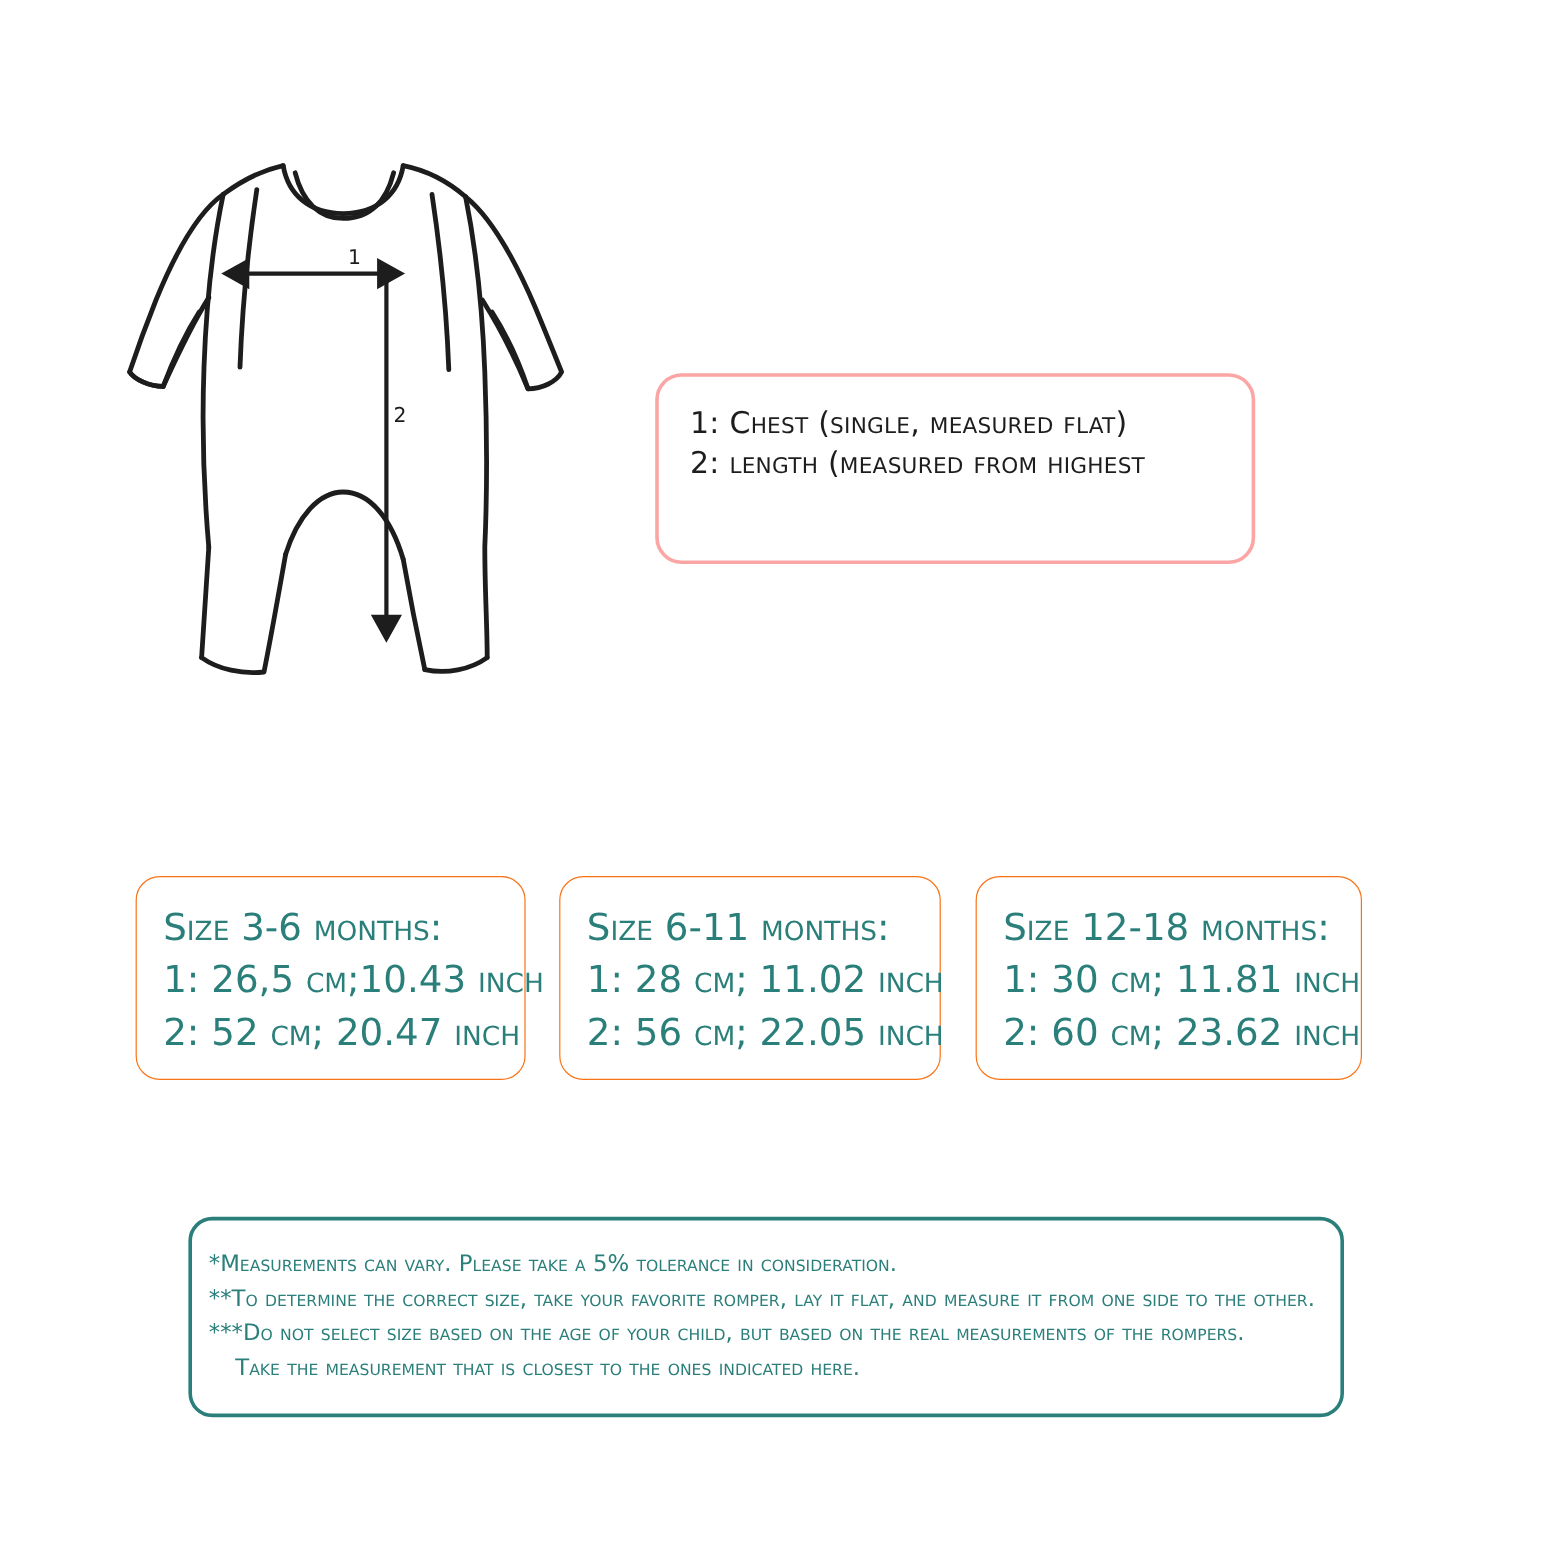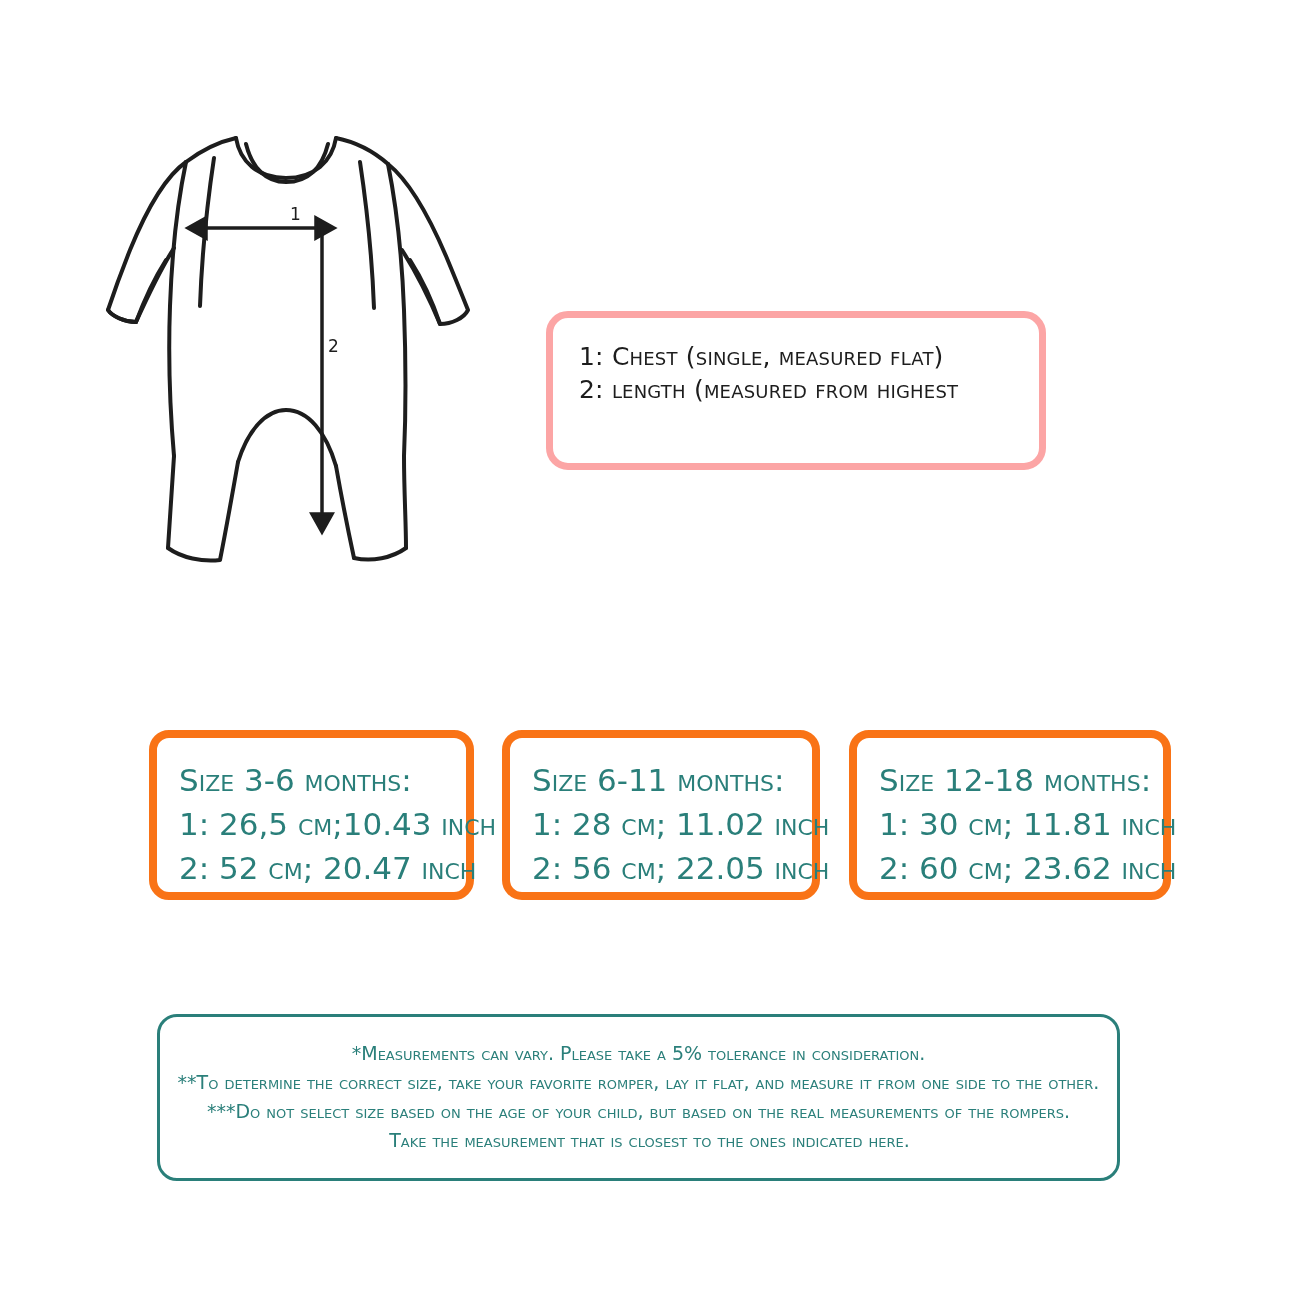--- a/index.html
+++ b/index.html
@@ -30,21 +30,21 @@
     height: 470px;
   }
 
   
   .legend-box {
     position: absolute;
     left: 546px;
     top: 311px;
     width: 500px;
     height: 159px;
-    border: 7px solid #fca5a5;
+    border: 3px solid #fca5a5;
     border-radius: 22px;
     box-sizing: border-box;
     padding: 22px 26px 0 26px;
   }
   .legend-line {
     color: #1d1d1d;
     font-family: "DejaVu Sans", sans-serif;
     font-size: 25px;
     font-variant: small-caps;
     letter-spacing: 0.2px;
@@ -53,25 +53,24 @@
   }
   .legend-line.indent {
     padding-left: 38px;
   }
 
   
   .size-box {
     position: absolute;
     top: 730px;
     height: 170px;
-    border: 8px solid #f97316;
+    border: 1px solid #f97316;
     border-radius: 20px;
     box-sizing: border-box;
     padding: 20px 22px 0 22px;
-    margin-left: 36px;
   }
   .size-box.b1 { left: 113px; width: 325px; }
   .size-box.b2 { left: 466px; width: 318px; }
   .size-box.b3 { left: 813px; width: 322px; }
 
   .size-title, .size-row {
     color: #2a7f7a;
     font-family: "DejaVu Sans", sans-serif;
     font-variant: small-caps;
     font-size: 31px;
@@ -83,21 +82,20 @@
   .notes-box {
     position: absolute;
     left: 157px;
     top: 1014px;
     width: 963px;
     height: 167px;
     border: 3px solid #2a7f7a;
     border-radius: 20px;
     box-sizing: border-box;
     padding: 22px 14px 0 14px;
-    text-align: center;
   }
   .note-line {
     color: #2a7f7a;
     font-family: "DejaVu Sans", sans-serif;
     font-variant: small-caps;
     font-size: 19px;
     line-height: 1.52;
     white-space: pre;
   }
   .note-line.indent { padding-left: 22px; }

